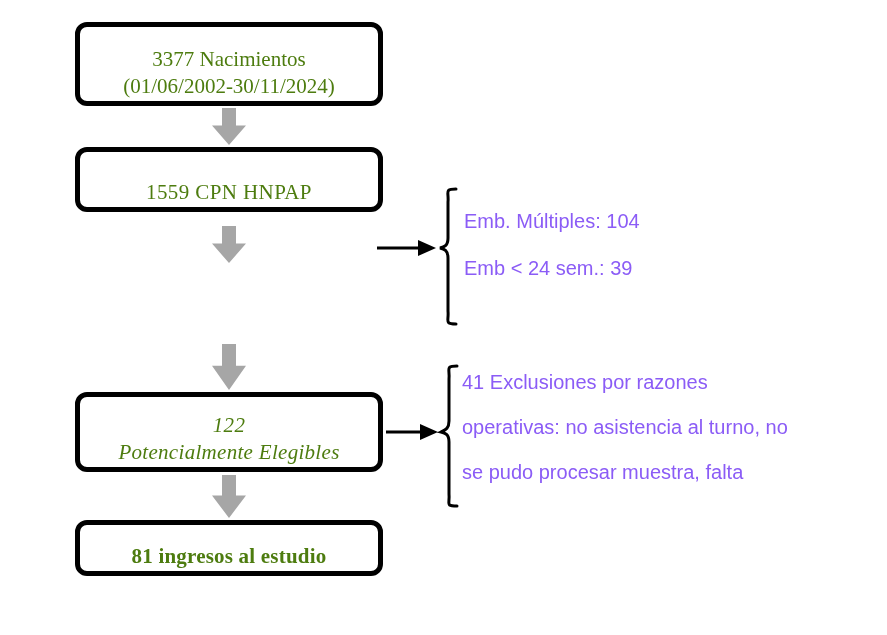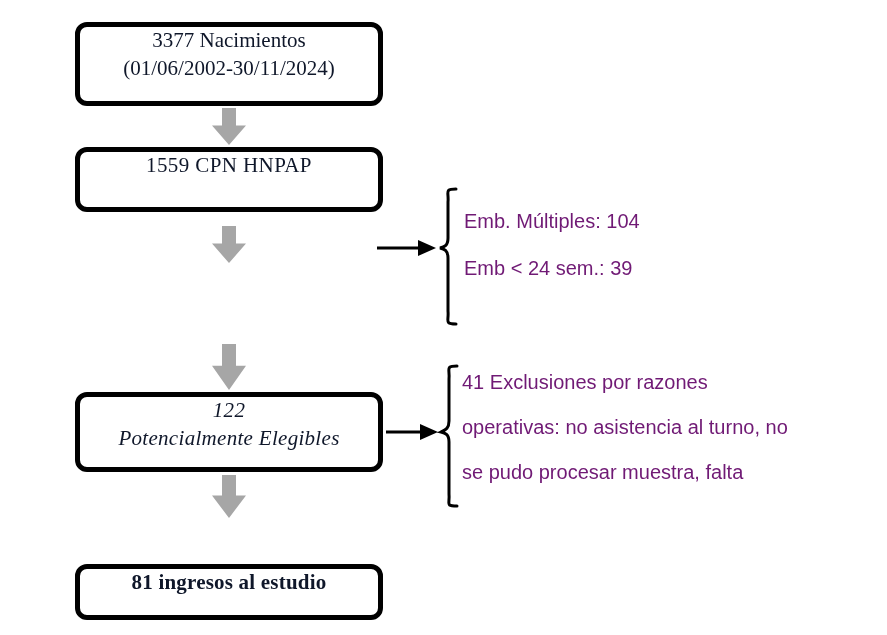--- a/index.html
+++ b/index.html
@@ -26,36 +26,36 @@
   
   .node {
     position: absolute;
     box-sizing: border-box;
     background: #ffffff;
     border: 5px solid #000000;
     border-radius: 12px;
     display: flex;
     flex-direction: column;
     align-items: center;
-    justify-content: flex-start;
+    justify-content: flex-end;
     text-align: center;
     font-family: "Liberation Serif", serif;
-    color: #0f172a;
+    color: #4d7c0f;
   }
   .node .line {
     display: block;
     white-space: nowrap;
     line-height: 1.32;
   }
 
   #node-births      { left: 75px;  top: 22px;  width: 308px; height: 84px;  }
   #node-cpn         { left: 75px;  top: 147px; width: 308px; height: 65px;  }
   #node-eg          { left: 75px;  top: 265px; width: 308px; height: 76px;  }
   #node-eligible    { left: 75px;  top: 392px; width: 308px; height: 80px;  }
-  #node-enrolled    { left: 75px;  top: 520px; width: 308px; height: 56px; margin-top: 44px;  }
+  #node-enrolled    { left: 75px;  top: 520px; width: 308px; height: 56px;  }
 
   #node-births   .line { font-size: 21px; }
   #node-cpn      .line { font-size: 21px; letter-spacing: 0.4px; }
   #node-eg       .line { font-size: 21px; letter-spacing: 0.4px; }
   #node-eligible .line { font-size: 21px; letter-spacing: 0.3px; font-style: italic; }
   #node-enrolled .line { font-size: 21px; font-weight: bold; letter-spacing: 0.2px; }
 
   
   .v-arrow {
     position: absolute;
@@ -63,21 +63,21 @@
   }
   #varrow-1 { left: 212px; top: 108px; height: 37px; }
   #varrow-2 { left: 212px; top: 226px; height: 37px; }
   #varrow-3 { left: 212px; top: 344px; height: 46px; }
   #varrow-4 { left: 212px; top: 475px; height: 43px; }
 
   
   .annotation {
     position: absolute;
     font-family: "Liberation Sans", sans-serif;
-    color: #701a75;
+    color: #8b5cf6;
     font-size: 20px;
   }
   .annotation .ann-line {
     display: block;
     white-space: nowrap;
   }
 
   #annotation-exclusions-1 {
     left: 464px;
     top: 198px;

